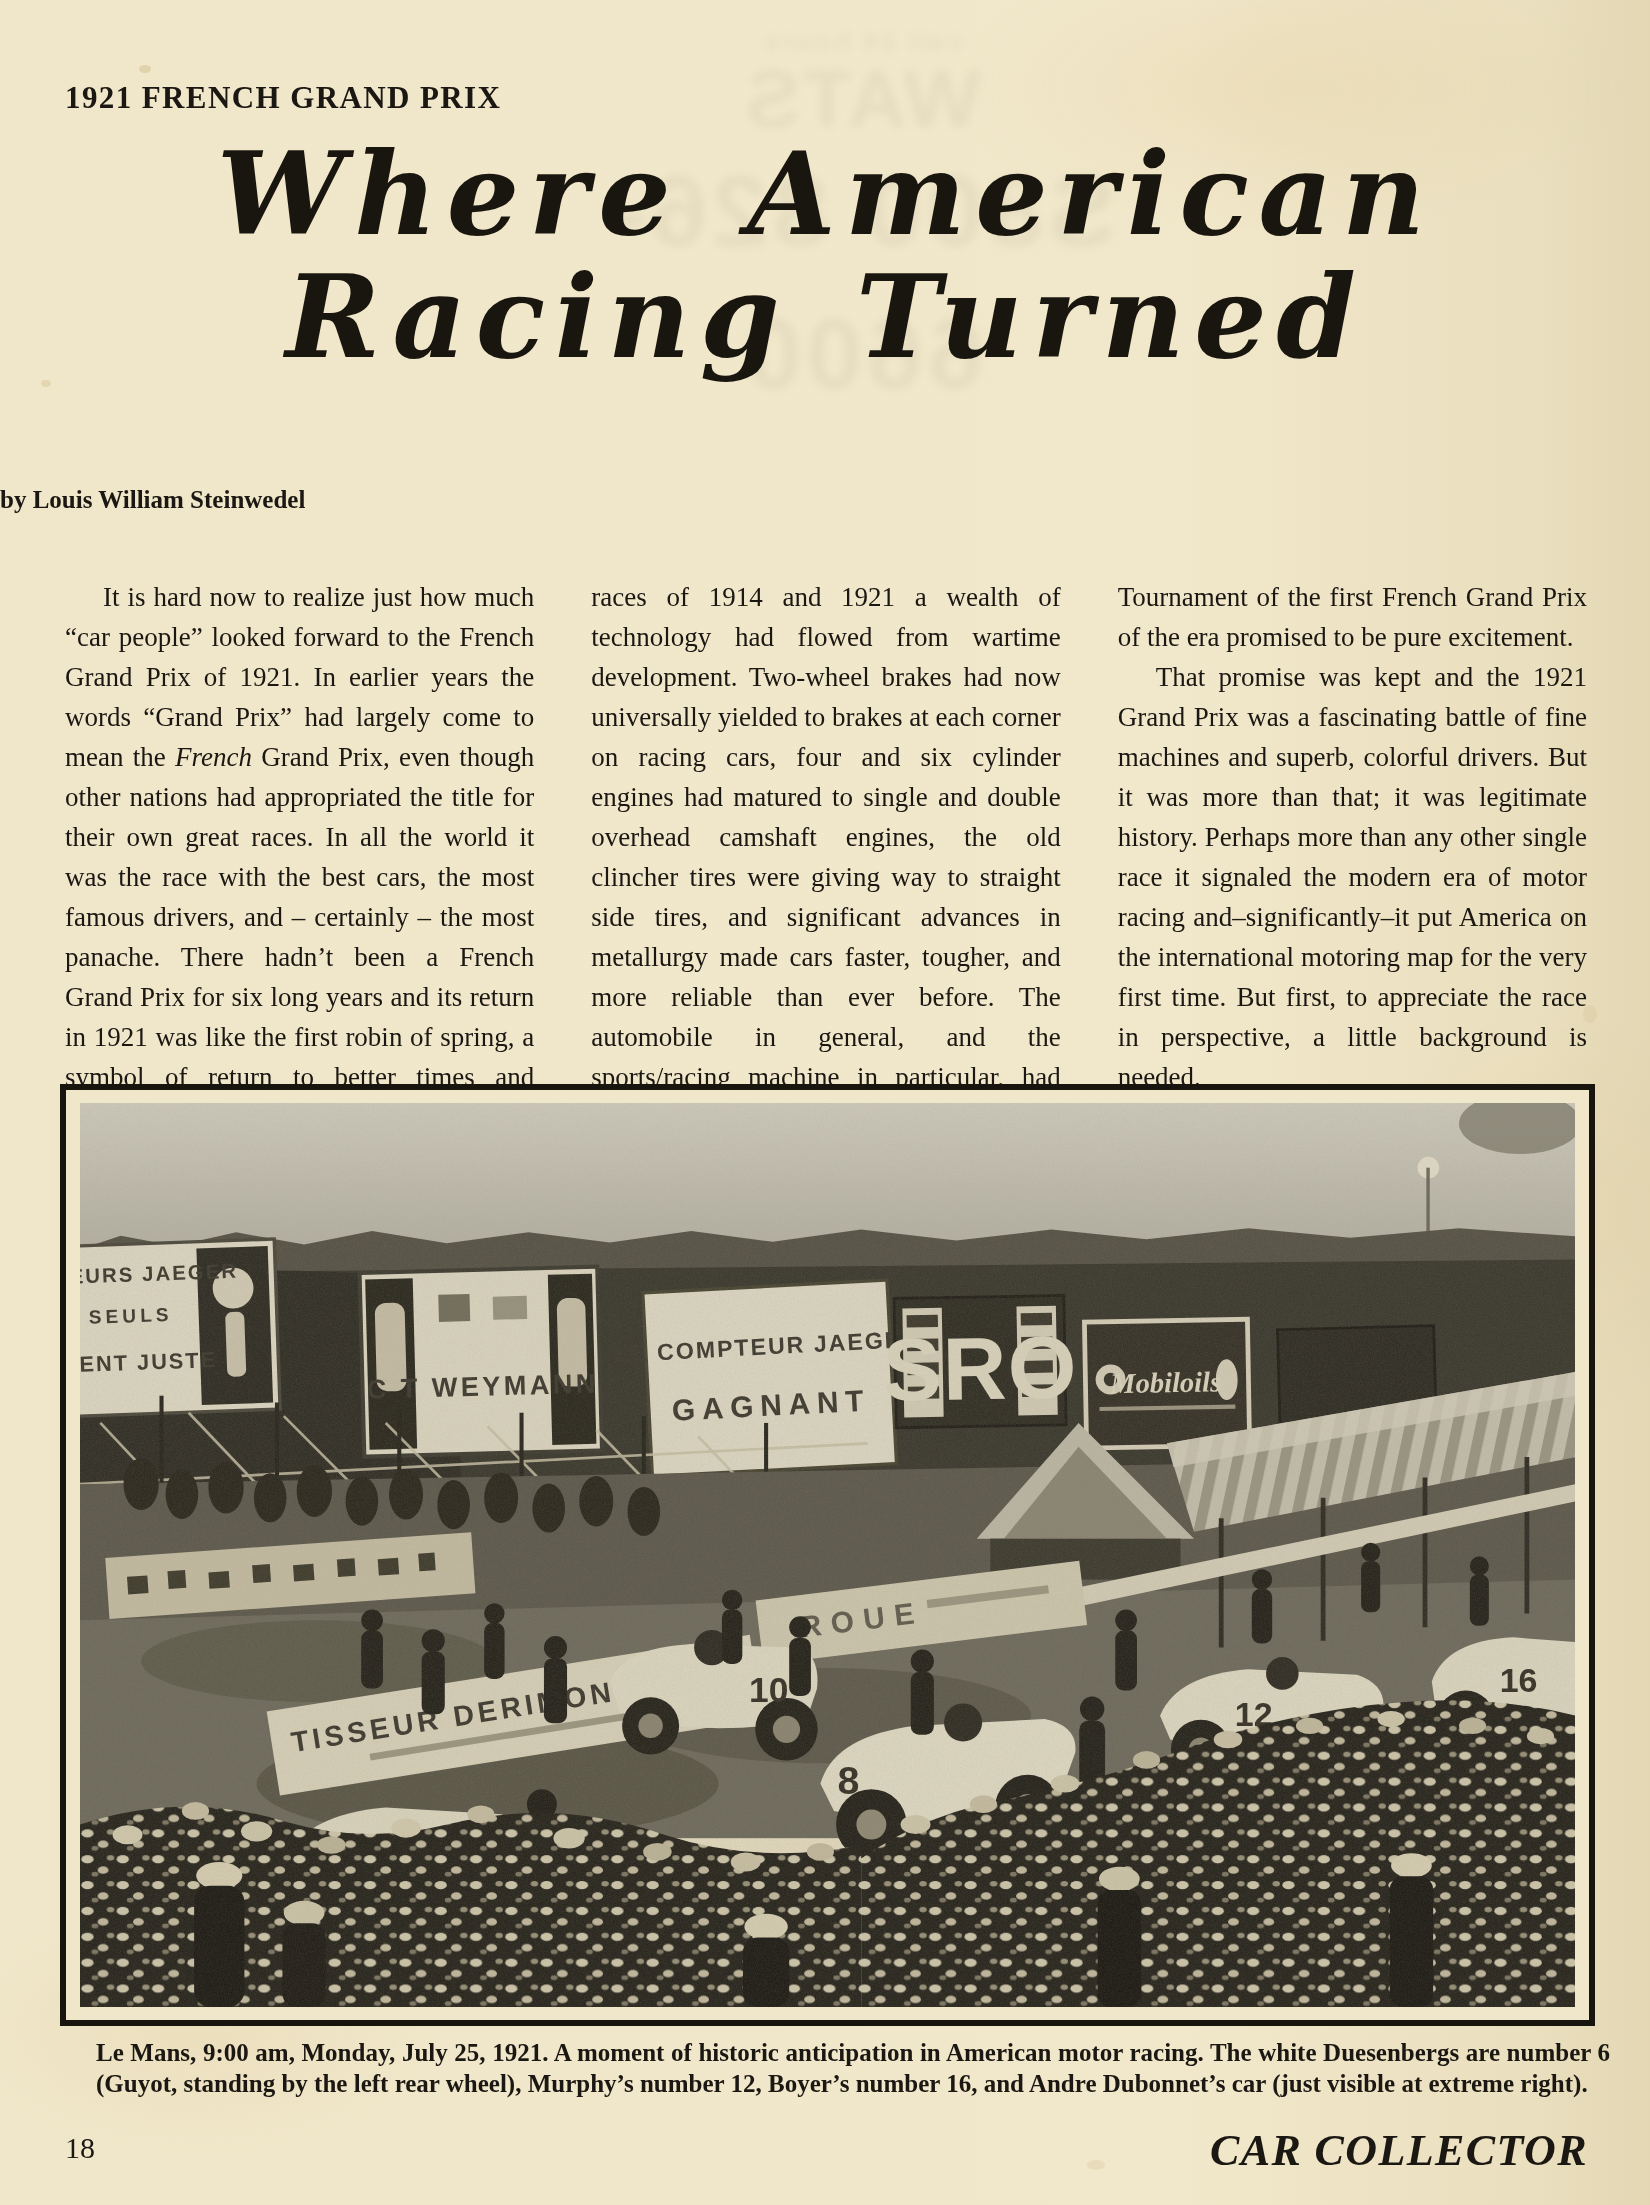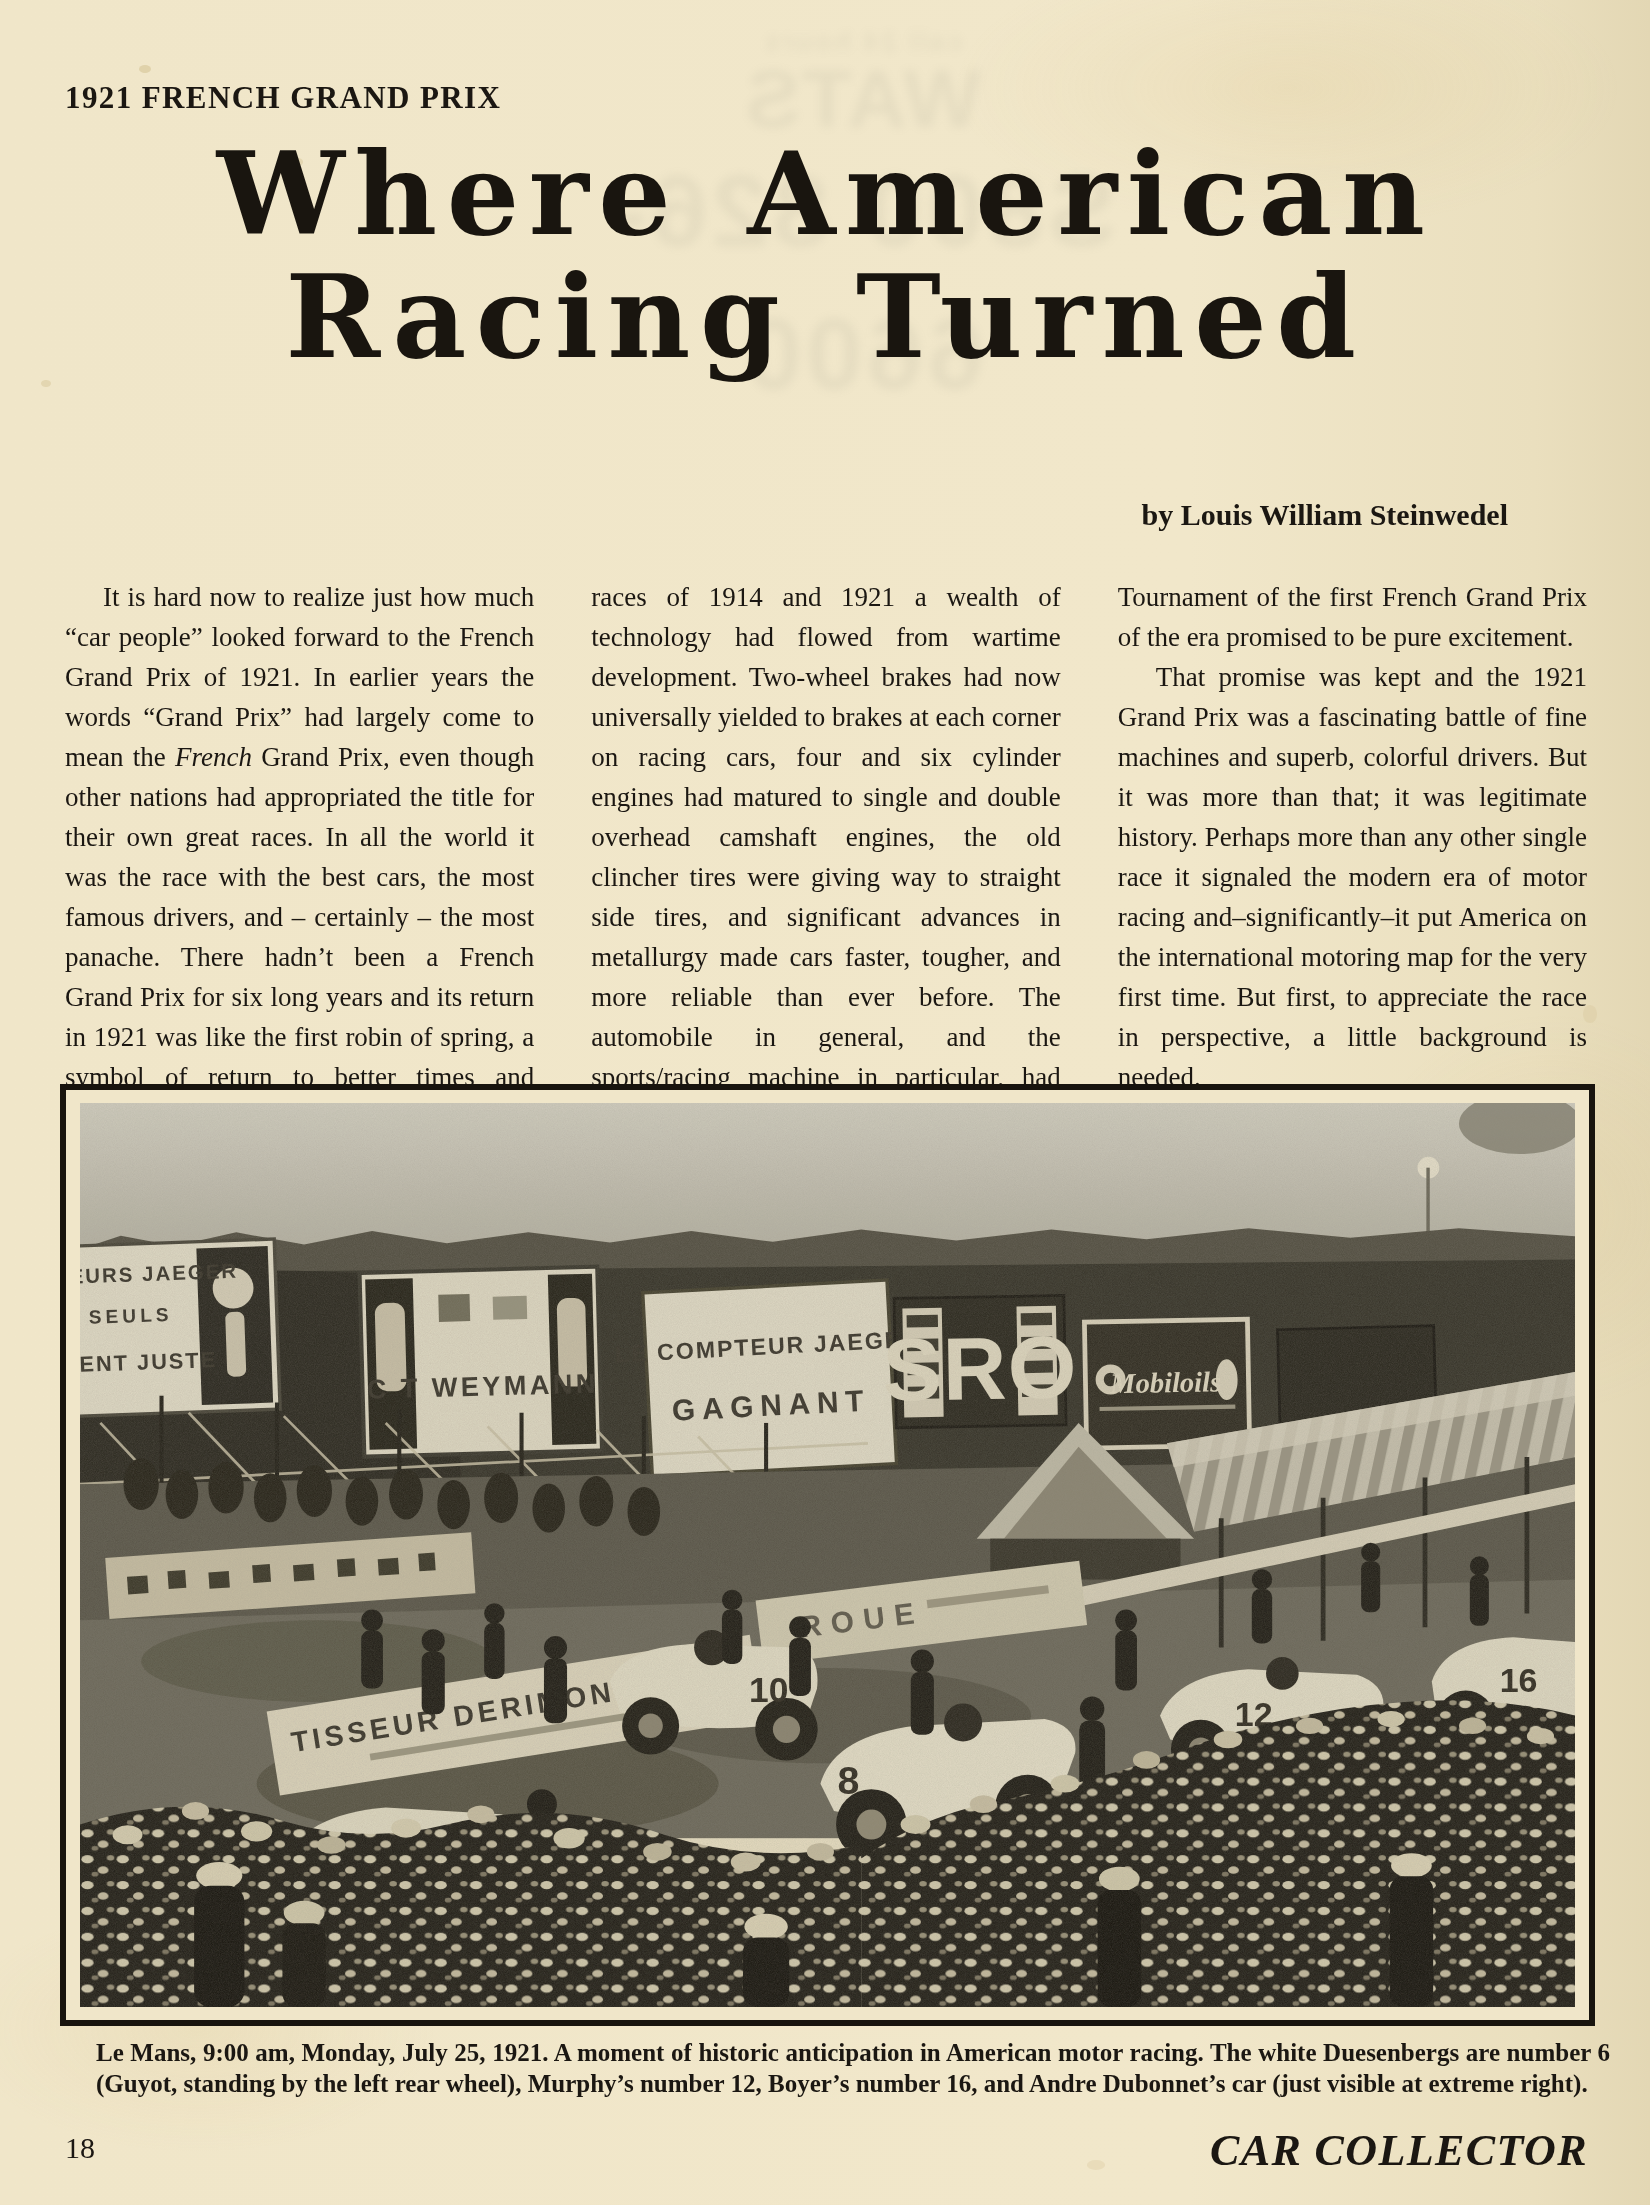--- a/index.html
+++ b/index.html
@@ -18,23 +18,23 @@
   .ghost{position:absolute;left:557px;top:27px;width:611px;transform:scaleX(-1);
          filter:blur(4.8px);opacity:.10;color:#8a8a7a;text-align:center;
          font-family:"Liberation Sans",sans-serif;font-weight:bold;}
   .ghost .g1{font-size:27px;letter-spacing:2.7px;}
   .ghost .g2{font-size:82px;letter-spacing:1.4px;line-height:82px;}
   .ghost .g3{font-size:102px;letter-spacing:4.1px;line-height:143px;}
   .kicker{position:absolute;left:65px;top:80px;font-size:31px;font-weight:bold;
           letter-spacing:1.4px;white-space:nowrap;text-align:right;}
   .title{position:absolute;left:0;top:133px;width:1651px;text-align:center;
          font-family:"DejaVu Serif", serif;font-weight:bold;
-         font-size:114px;line-height:123px;letter-spacing:9.5px;word-spacing:17.7px;color:#19150f;}
-  .byline{position:absolute;left:0;top:498px;width:1508px;text-align:right;
-          font-size:30px;font-weight:bold;}
+         font-size:114px;line-height:123px;letter-spacing:9.5px;word-spacing:17.7px;color:#19150f;font-style:italic;}
+  .byline{position:absolute;left:0;top:486px;width:1508px;text-align:left;
+          font-size:25px;font-weight:bold;}
   .columns{position:absolute;left:65px;top:577px;width:1522px;display:flex;gap:57px;}
   .col{flex:1;font-size:27px;line-height:40px;}
   .col p{margin:0;text-align:justify;}
   .col p.indent{text-indent:38px;}
   .it{font-style:italic;}
   .photo-frame{position:absolute;left:60px;top:1084px;width:1535px;height:942px;
                border:6.1px solid #18140e;box-sizing:border-box;padding:13px 13.6px;
                background:#f0e6c9;}
   .photo-frame svg{display:block;width:100%;height:100%;}
   .caption{position:absolute;left:71px;top:2037px;width:1514px;

